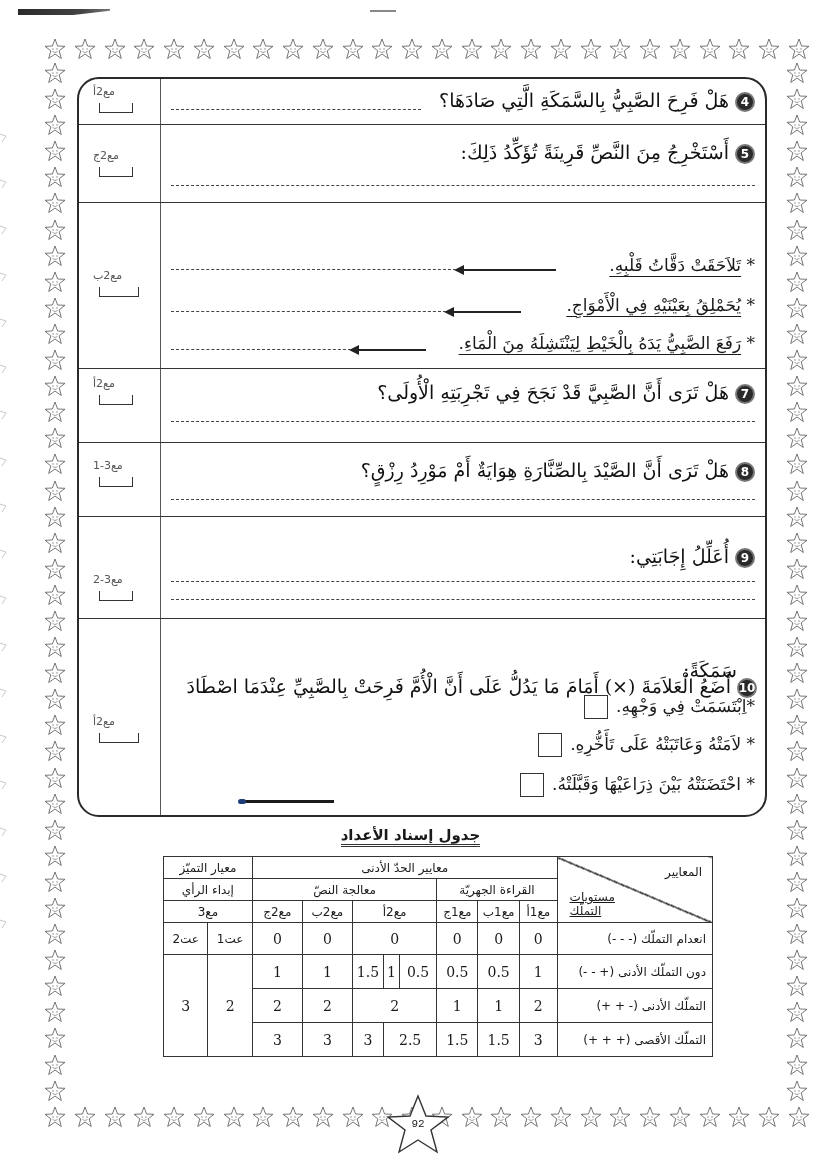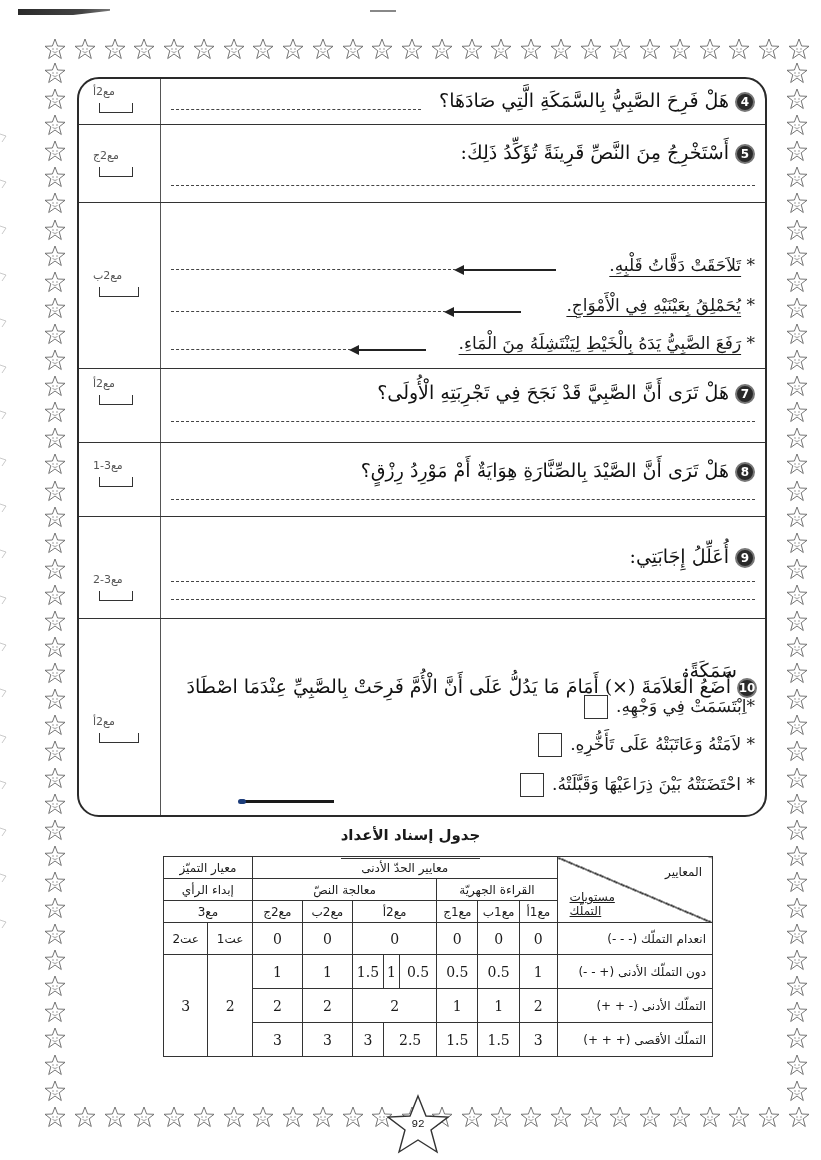--- a/index.html
+++ b/index.html
@@ -35,21 +35,21 @@
   .dots { position: absolute; border-bottom: 1.4px dashed #444; height: 0; }
   .arrow { position: absolute; height: 2px; background: #222; }
   .arrow::before { content: ""; position: absolute; left: -2px; top: -4px; border-right: 10px solid #222; border-top: 5px solid transparent; border-bottom: 5px solid transparent; }
   .bullet-line { position: absolute; right: 10px; font-size: 17px; white-space: nowrap; direction: rtl; }
   .u { text-decoration: underline; text-underline-offset: 5px; }
   .checkbox { display: inline-block; width: 24px; height: 24px; border: 1.5px solid #333; vertical-align: middle; margin-right: 8px; background:#fff; }
   .blue-bar { position: absolute; left: 242px; top: 800px; width: 92px; height: 3px; background: #1a1a1a; }
   .blue-bar::before { content:""; position:absolute; left:-4px; top:-1px; width:8px; height:5px; background:#1d3d7a; border-radius:3px; }
 
   .grade-title { position: absolute; left: 0; width: 821px; top: 826px; text-align: center; font-family: "DejaVu Sans", sans-serif; font-size: 15px; font-weight: bold; direction: rtl; }
-  .grade-title span { border-bottom: 3px double #333; padding-bottom: 12px; }
+  .grade-title span { border-bottom: 3px double #333; padding-bottom: 0; }
 
   table.grade { position: absolute; left: 163px; top: 856px; width: 550px; border-collapse: collapse; direction: rtl;
     font-family: "DejaVu Sans", sans-serif; font-size: 12px; }
   table.grade td { border: 1.2px solid #333; text-align: center; height: 22px; padding: 0 2px; white-space: nowrap; }
   table.grade td.num { font-family: "DejaVu Serif", serif; font-size: 14px; }
   table.grade td.level { text-align: right; padding-right: 6px; }
   table.grade td.diag { position: relative; background:
       linear-gradient(to top right, transparent calc(50% - 0.8px), #333 calc(50% - 0.8px), #333 calc(50% + 0.8px), transparent calc(50% + 0.8px)); }
   .diag-top { position: absolute; right: 10px; top: 8px; }
   .diag-bot { position: absolute; left: 12px; bottom: 4px; line-height: 14px; text-align:left; text-decoration: underline; }

